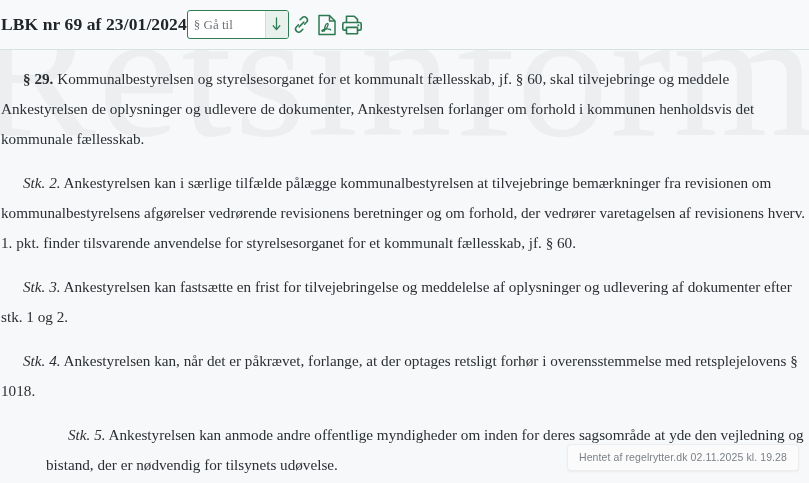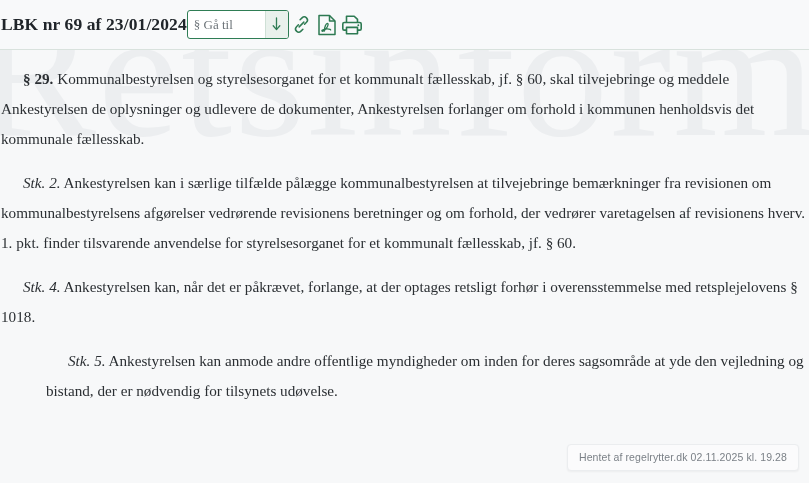--- a/index.html
+++ b/index.html
@@ -224,20 +224,23 @@
 <div class="doc-body">
 
   <p class="para">
     <span class="lead-bold">§ 29.</span><span> Kommunalbestyrelsen og styrelsesorganet for et kommunalt fællesskab, jf. § 60, skal tilvejebringe og meddele Ankestyrelsen de oplysninger og udlevere de dokumenter, Ankestyrelsen forlanger om forhold i kommunen henholdsvis det kommunale fællesskab.</span>
   </p>
 
   <p class="para">
     <span class="lead-ital">Stk. 2.</span><span> Ankestyrelsen kan i særlige tilfælde pålægge kommunalbestyrelsen at tilvejebringe bemærkninger fra revisionen om kommunalbestyrelsens afgørelser vedrørende revisionens beretninger og om forhold, der vedrører varetagelsen af revisionens hverv. 1. pkt. finder tilsvarende anvendelse for styrelsesorganet for et kommunalt fællesskab, jf. § 60.</span>
   </p>
 
+  <p class="para">
+    <span class="lead-ital">Stk. 3.</span><span> Ankestyrelsen kan fastsætte en frist for tilvejebringelse og meddelelse af oplysninger og udlevering af dokumenter efter stk. 1 og 2.</span>
+  </p>
 
   <p class="para">
     <span class="lead-ital">Stk. 4.</span><span> Ankestyrelsen kan, når det er påkrævet, forlange, at der optages retsligt forhør i overensstemmelse med retsplejelovens § 1018.</span>
   </p>
 
   <p class="para">
     <span class="lead-ital">Stk. 5.</span><span> Ankestyrelsen kan anmode andre offentlige myndigheder om inden for deres sagsområde at yde den vejledning og bistand, der er nødvendig for tilsynets udøvelse.</span>
   </p>
 
 </div>

